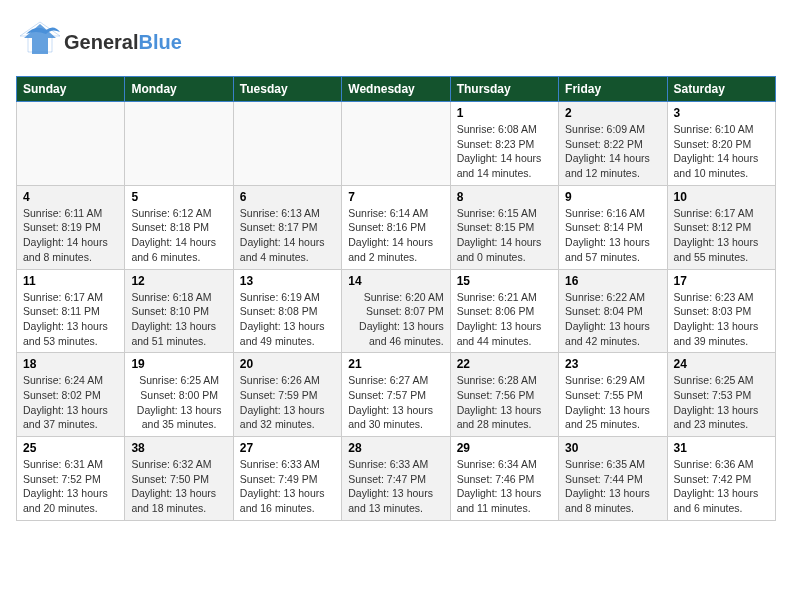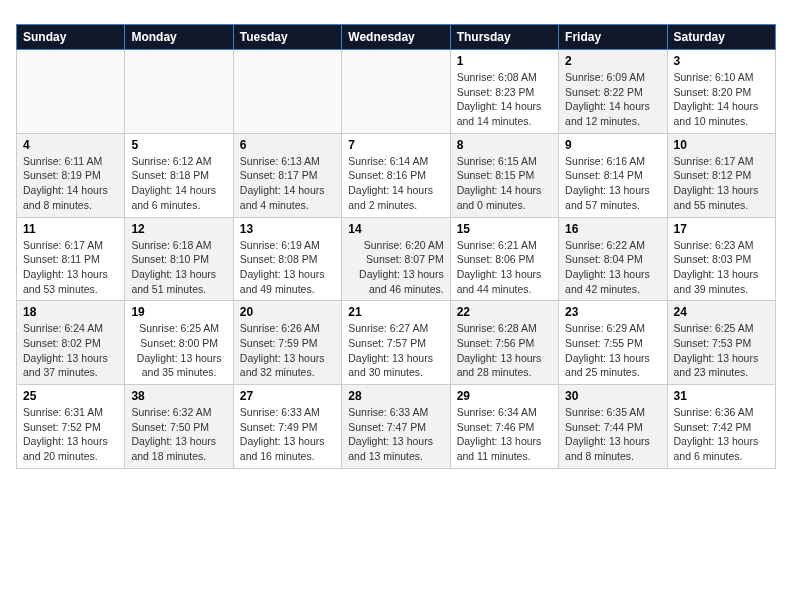--- a/index.html
+++ b/index.html
@@ -28,21 +28,21 @@
       font-size: 14px;
       color: #555;
       font-weight: normal;
     }
     .calendar {
       width: 100%;
       border-collapse: collapse;
       font-size: 11px;
     }
     .calendar th {
-      background-color: #0f172a;
+      background-color: #14532d;
       color: #fff;
       text-align: left;
       padding: 5px 6px;
       font-size: 12px;
       font-weight: bold;
       border: 1px solid #3a80c9;
     }
     .calendar td {
       border: 1px solid #ccc;
       vertical-align: top;
@@ -70,20 +70,37 @@
     }
     .logo-container {
       display: flex;
       align-items: center;
     }
   </style>
 </head>
 <body>
 
 <div class="header">
+  <div class="logo-container">
+    <div>
+      <svg width="48" height="48" viewBox="0 0 48 48">
+
+        <polygon points="24,8 40,22 32,22 32,38 16,38 16,22 8,22" fill="#4a90d9" opacity="0.85"></polygon>
+        <polygon points="24,6 44,20 36,20 36,36 12,36 12,20 4,20" fill="none" stroke="#4a90d9" stroke-width="1" opacity="0.3"></polygon>
+
+        <path d="M10,18 Q20,8 30,14 Q38,8 44,16 Q36,12 30,18 Q20,14 10,18Z" fill="#4a90d9"></path>
+      </svg>
+    </div>
+    <div>
+      <div style="display:flex; align-items:baseline;">
+        <span style="font-size:20px; font-weight:bold; color:#333;">General</span>
+        <span style="font-size:20px; font-weight:bold; color:#4a90d9;">Blue</span>
+      </div>
+    </div>
+  </div>
 </div>
 
 <table class="calendar">
   <thead>
     <tr>
     <th>Sunday</th>
         <th>Monday</th>
         <th>Tuesday</th>
         <th>Wednesday</th>
         <th>Thursday</th>

